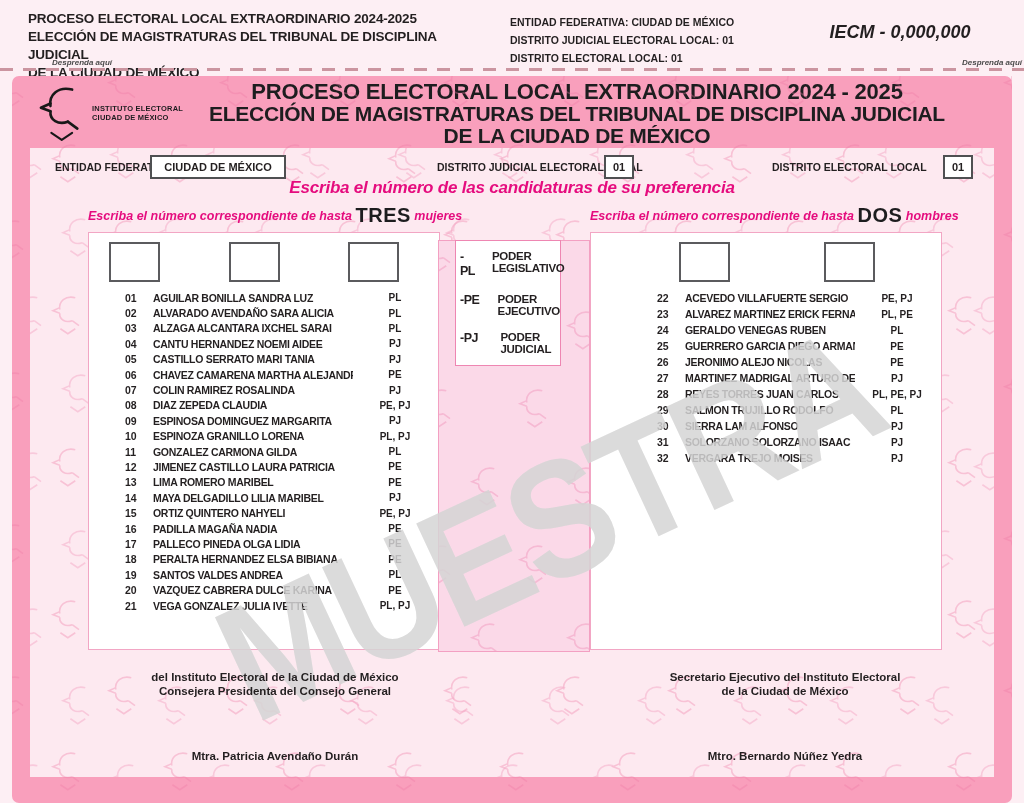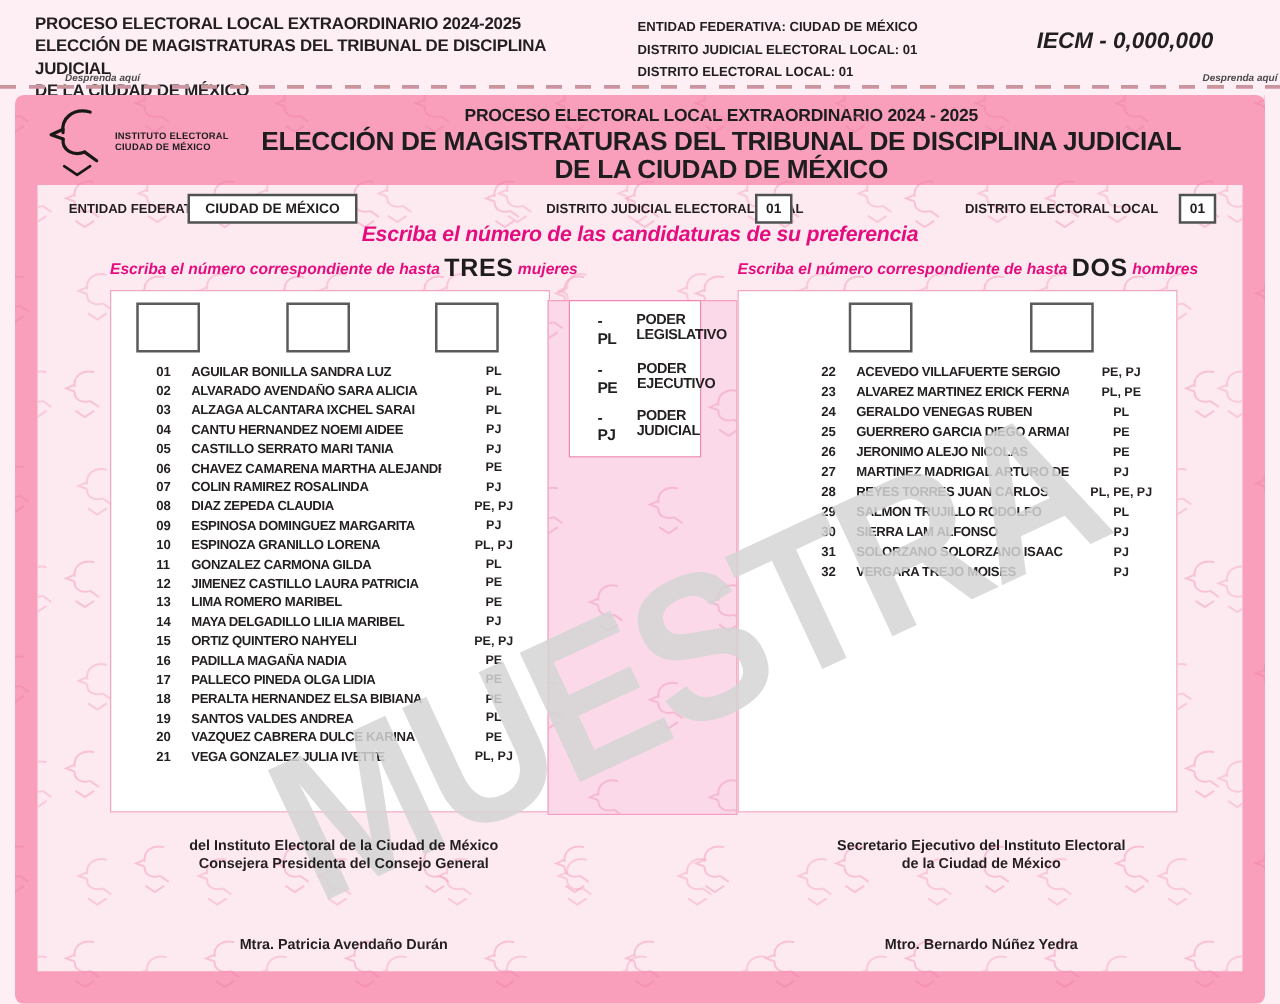--- a/index.html
+++ b/index.html
@@ -23,21 +23,21 @@
   #perforation{left:0;top:68px;width:1024px;height:3px;
     background:repeating-linear-gradient(90deg,#cb95a0 0 13px,rgba(0,0,0,0) 13px 23px);}
 
   
   #ballot{left:12px;top:76px;width:1000px;height:727px;background:#f99fbc;border-radius:7px;}
 
   #ballot-header{left:0;top:0;width:1000px;height:72px;}
   .logo-wrap{left:22px;top:6px;width:160px;height:62px;display:flex;align-items:center;gap:6px;}
   .logo-text{font-size:7.5px;font-weight:bold;line-height:9px;color:#1c1c1e;letter-spacing:0.2px;}
   .bh-title{left:150px;top:5px;width:830px;text-align:center;color:#1d1d1f;}
-  .bh-line1{font-size:14px;font-weight:800;letter-spacing:-0.2px;line-height:22px;}
+  .bh-line1{font-size:22px;font-weight:800;letter-spacing:-0.2px;line-height:22px;}
   .bh-line2,.bh-line3{font-size:21px;font-weight:800;letter-spacing:-0.3px;line-height:22px;}
 
   #interior{left:18px;top:72px;width:964px;height:629px;background:#fde9f0;overflow:hidden;}
 
   
   .field-label{font-size:10.5px;font-weight:bold;z-index:4;}
   .field-box{background:#fff;border:2px solid #4f5052;display:flex;align-items:center;justify-content:center;
     font-size:11px;font-weight:bold;z-index:4;}
   #entity-label{left:25px;top:13px;}
   #entity-box{left:120px;top:7px;width:132px;height:20px;}
@@ -67,21 +67,21 @@
   .cand-list{position:absolute;left:0;top:57px;right:0;z-index:4;}
   .cand-row{display:flex;align-items:center;height:15.4px;}
   #men-box .cand-row{height:16px;margin-left:30px;}
   .cand-num{padding-left:36px;width:28px;font-size:10.5px;font-weight:bold;}
   .cand-name{flex:1;font-size:10.5px;font-weight:bold;letter-spacing:-0.3px;white-space:nowrap;overflow:hidden;}
   .cand-codes{width:84px;text-align:center;font-size:10px;font-weight:bold;padding-right:2px;}
 
   #legend-strip{left:408px;top:92px;width:150px;height:410px;background:#fbd9e8;border:1px solid #f3a0c2;z-index:2;}
   #legend-box{position:absolute;left:16px;top:-1px;width:106px;height:126px;background:#fff;border:1px solid #ee86b2;
     display:flex;flex-direction:column;justify-content:space-between;padding:9px 0 10px 0;box-sizing:border-box;z-index:4;}
-  .legend-item{display:flex;padding-left:22px;gap:16px;}
+  .legend-item{display:flex;padding-left:4px;gap:16px;}
   .legend-code{width:28px;font-size:12.5px;font-weight:800;letter-spacing:-0.5px;}
   .legend-label{width:68px;font-size:11.5px;font-weight:bold;line-height:12px;letter-spacing:-0.3px;}
 
   .sig-title{top:522px;width:380px;text-align:center;font-size:11.5px;font-weight:bold;line-height:14px;z-index:4;}
   .sig-name{top:602px;width:380px;text-align:center;font-size:11.5px;font-weight:bold;z-index:4;}
   #sig-left-title,#sig-left-name{left:55px;}
   #sig-right-title,#sig-right-name{left:565px;}
 
   #watermark{left:200px;top:450px;height:150px;line-height:150px;
     transform-origin:0 50%;transform:rotate(-25deg) scaleY(1.12);

